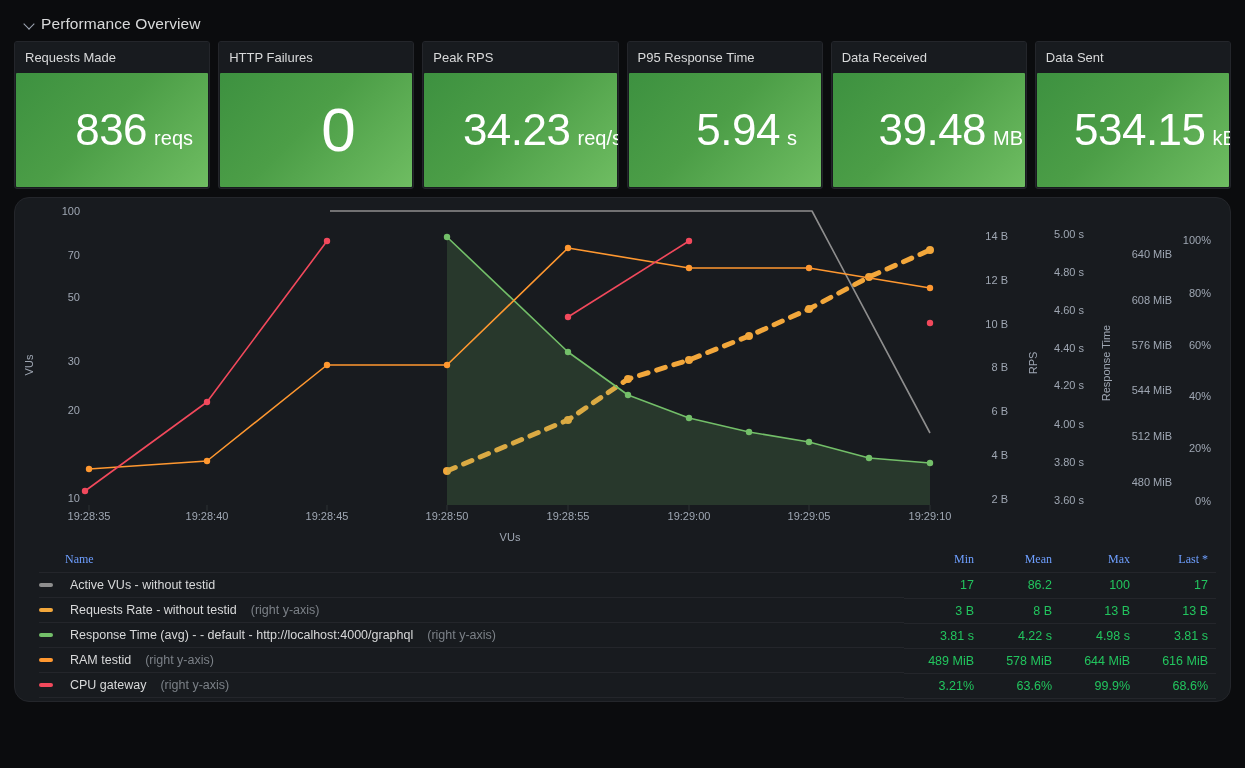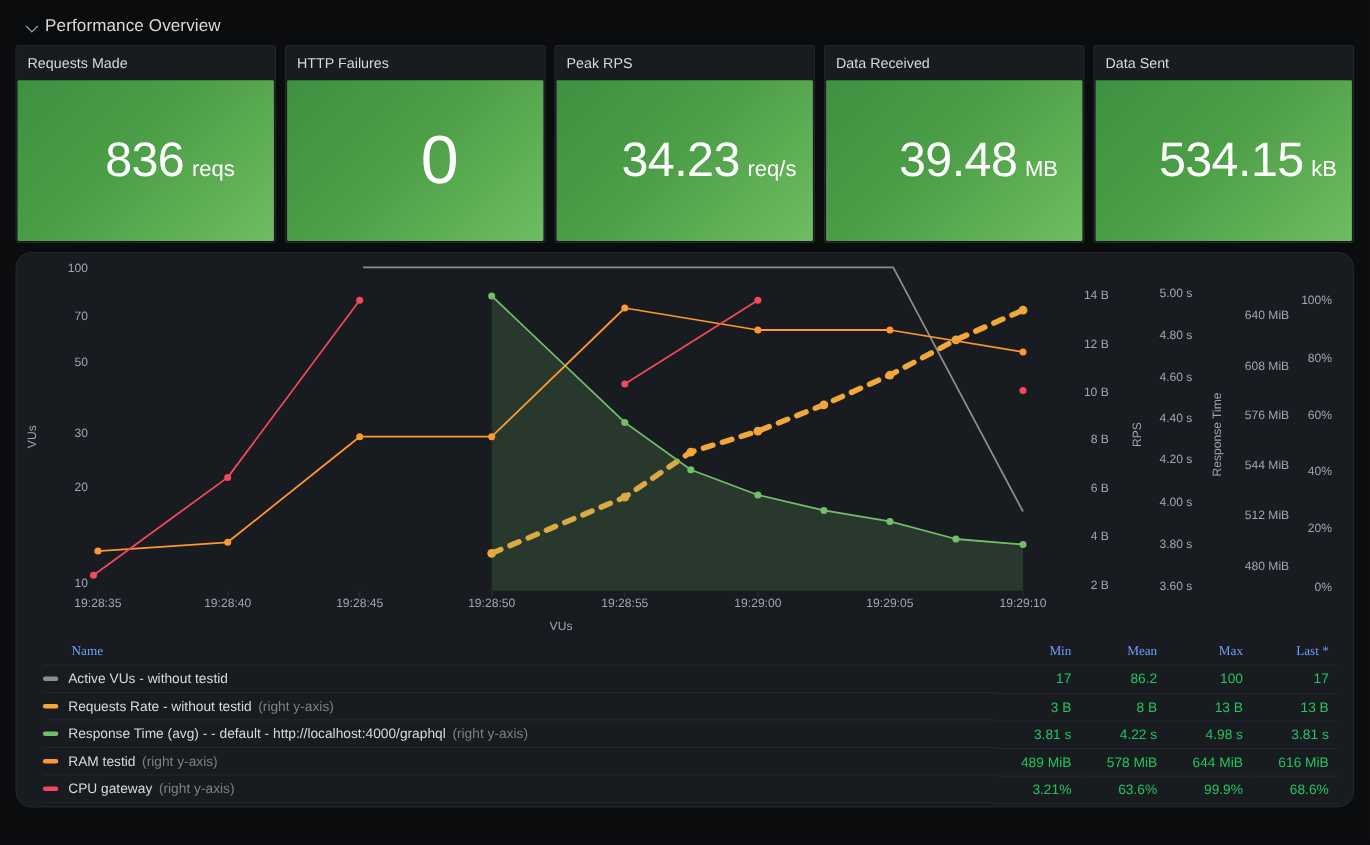--- a/index.html
+++ b/index.html
@@ -26,21 +26,21 @@
     content: ""; position: absolute; left: 1px; top: 2px;
     width: 7px; height: 7px;
     border-right: 1.6px solid #9fa7b3;
     border-bottom: 1.6px solid #9fa7b3;
     transform: rotate(45deg);
   }
   .row-title { font-size: 15.5px; color: #d8d9da; font-weight: 400; letter-spacing: .1px; }
 
   
   .stat-row {
-    display: flex; gap: 8px; margin-top: 9px; height: 180px;
+    display: flex; gap: 8px; margin-top: 9px; height: 148px;
   }
   .stat-panel {
     flex: 1 1 0; min-width: 0;
     background: #181b1f;
     border: 1px solid #24262b;
     border-radius: 3px;
     display: flex; flex-direction: column;
     overflow: hidden;
   }
   .stat-header {
@@ -95,21 +95,21 @@
   }
   table.legend-table th.name-col { text-align: left; padding-left: 26px; width: auto; }
   table.legend-table td {
     font-size: 12.5px; color: #22c55e;
     text-align: right; padding: 5px 8px;
     border-bottom: 1px solid #24262b;
     white-space: nowrap;
   }
   table.legend-table td.name-cell {
     text-align: left; padding-left: 0; color: #d8d9da;
-    display: flex; align-items: center; gap: 9px;
+    display: flex; align-items: center; gap: 17px;
   }
   table.legend-table tr td.name-cell { }
   .swatch { width: 14px; height: 4px; border-radius: 2px; flex: 0 0 auto; display: inline-block; }
   .axis-note { color: #7b8087; }
   .num-col { width: 78px; }
   .legend-row-name { display: inline-block; }
 </style>
 </head>
 <body>
 
@@ -137,20 +137,29 @@
             <span class="stat-value big">0</span>
           </div>
         </div>
       </div>
       <div class="stat-panel">
         <div class="stat-header">Peak RPS</div>
         <div class="stat-body">
           <div class="stat-valwrap">
             <span class="stat-value">34.23</span>
             <span class="stat-unit">req/s</span>
+          </div>
+        </div>
+      </div>
+      <div class="stat-panel">
+        <div class="stat-header">P95 Response Time</div>
+        <div class="stat-body">
+          <div class="stat-valwrap">
+            <span class="stat-value">5.94</span>
+            <span class="stat-unit">s</span>
           </div>
         </div>
       </div>
       <div class="stat-panel">
         <div class="stat-header">Data Received</div>
         <div class="stat-body">
           <div class="stat-valwrap">
             <span class="stat-value">39.48</span>
             <span class="stat-unit">MB</span>
           </div>

